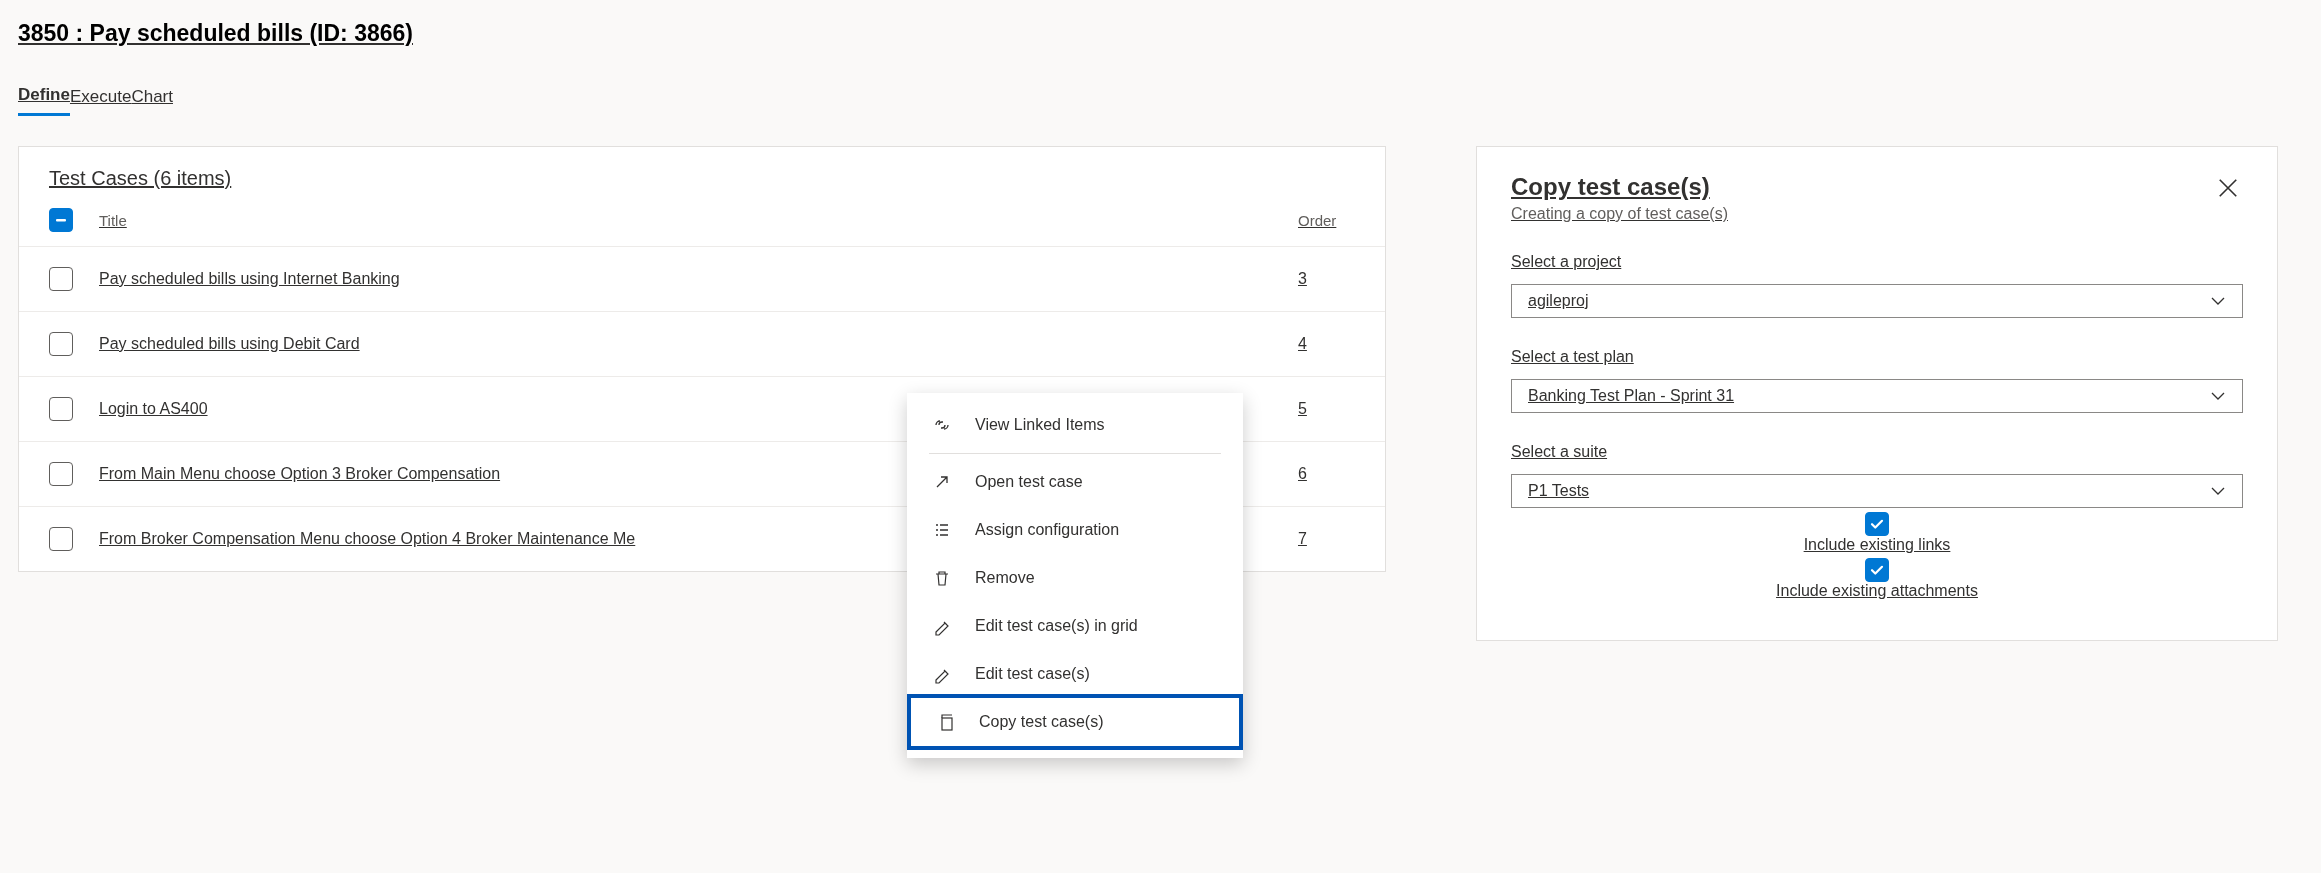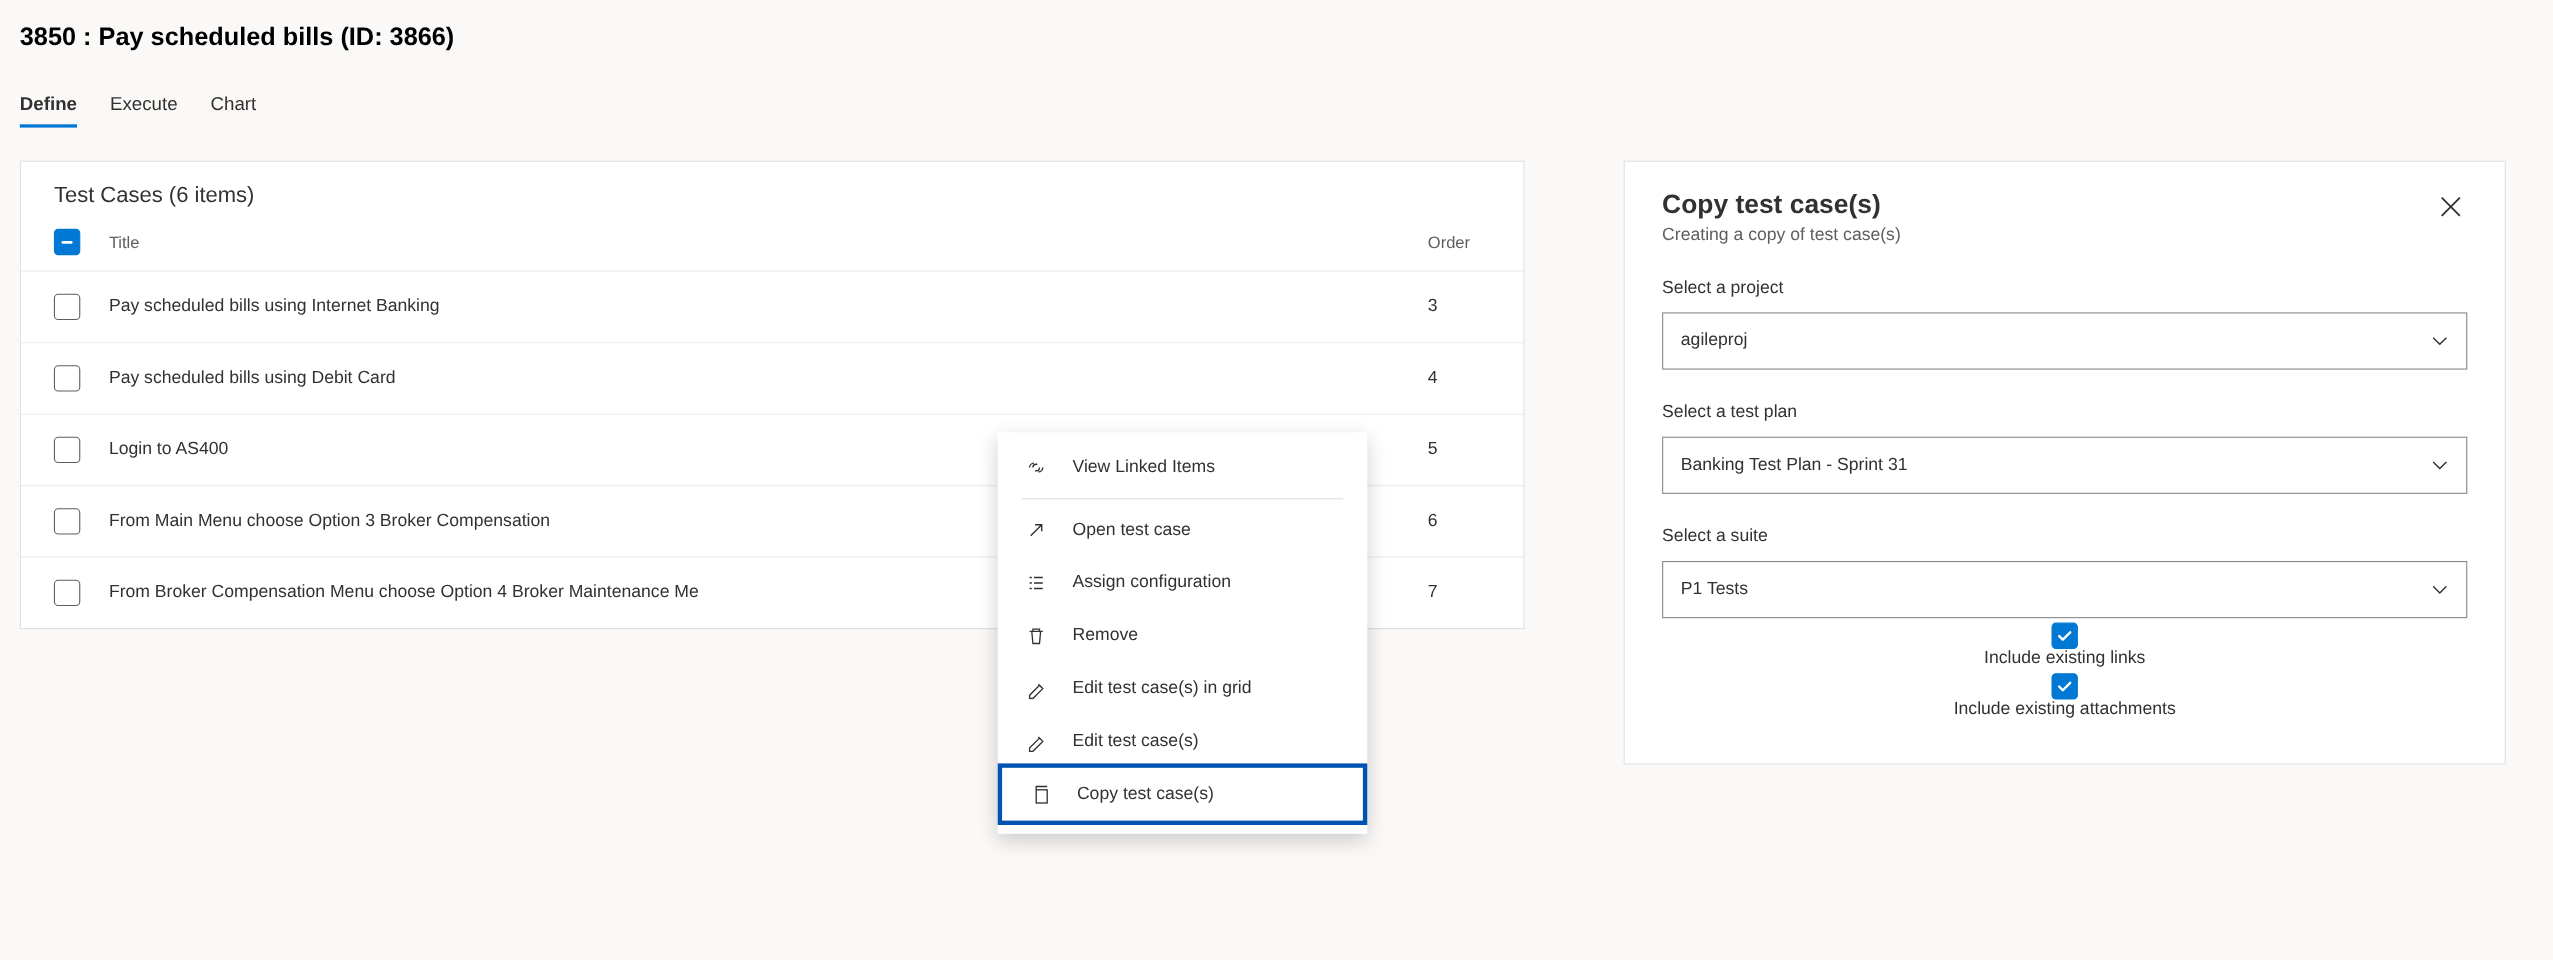--- a/index.html
+++ b/index.html
@@ -6,24 +6,24 @@
     body {
       font-family: "Segoe UI", -apple-system, sans-serif;
       font-size: 14px;
       color: #323130;
       background: #faf9f8;
       width: 2321px;
       height: 873px;
       position: relative;
     }
 
-    .container { padding: 20px 18px; }
+    .container { padding: 20px 18px; text-decoration: underline; }
     .page-title { font-size: 23px; font-weight: 600; color: #000; margin-bottom: 38px; }
 
-    .tabs { display: flex; gap: 30px; margin-bottom: 30px; }
+    .tabs { display: flex; margin-bottom: 30px; align-items: center; }
     .tab { font-size: 17px; padding-bottom: 8px; cursor: pointer; color: #323130; }
     .tab.active { font-weight: 600; border-bottom: 3px solid #0078d4; }
 
     .main-layout { display: flex; gap: 50px; align-items: flex-start; }
 
     .grid-panel {
       background: #fff;
       border: 1px solid #e1dfdd;
       width: 1368px;
     }
@@ -86,21 +86,21 @@
       margin-left: 40px;
     }
     .panel-header { display:flex; justify-content: space-between; align-items:flex-start; }
     .panel-title { font-size: 24px; font-weight: 600; }
     .panel-sub { color: #605e5c; font-size:16px; margin-top:4px; }
     .close-btn { cursor:pointer; padding:4px; }
     .close-btn svg { width:22px; height:22px; }
 
     .field-label { font-size:16px; margin-top: 30px; margin-bottom: 10px; }
     .select-box {
-      border:1px solid #8a8886; height:52px;
+      border:1px solid #8a8886; height:34px;
       display:flex; align-items:center; justify-content:space-between;
       padding: 0 16px; cursor:pointer; font-size:16px;margin-top:13px;
     }
     .select-box svg { width:16px; height:16px; }
 
     .check-row { display:flex; align-items:center; gap: 0; font-size:16px; margin-top: 4px; flex-direction: column; }
     .check-row:first-of-type { margin-top: 30px; }
   </style>
 </head>
 <body>

